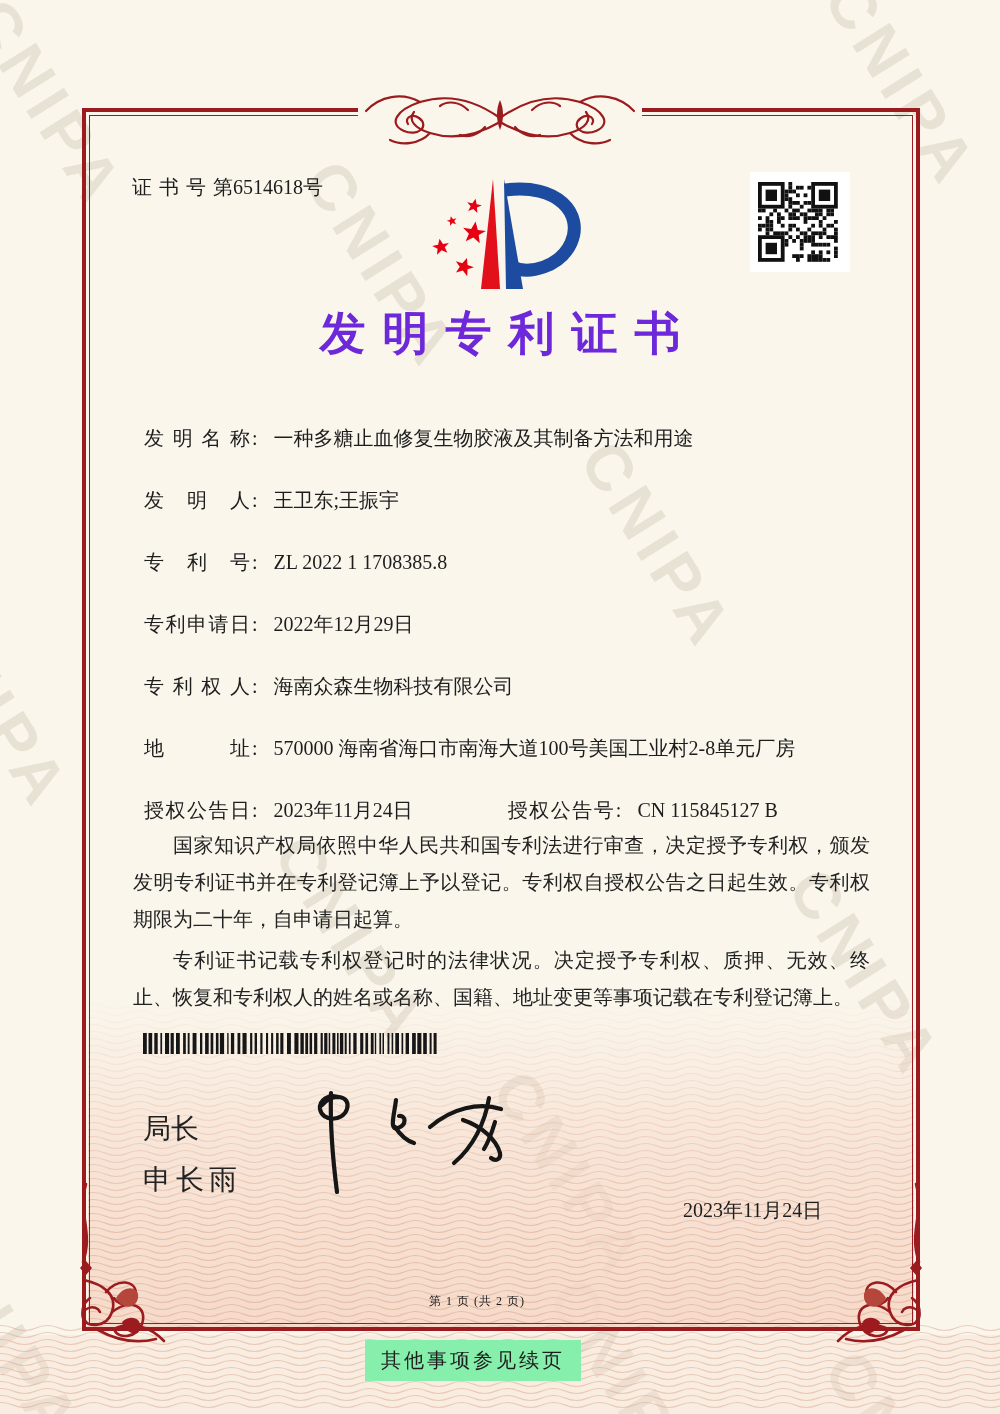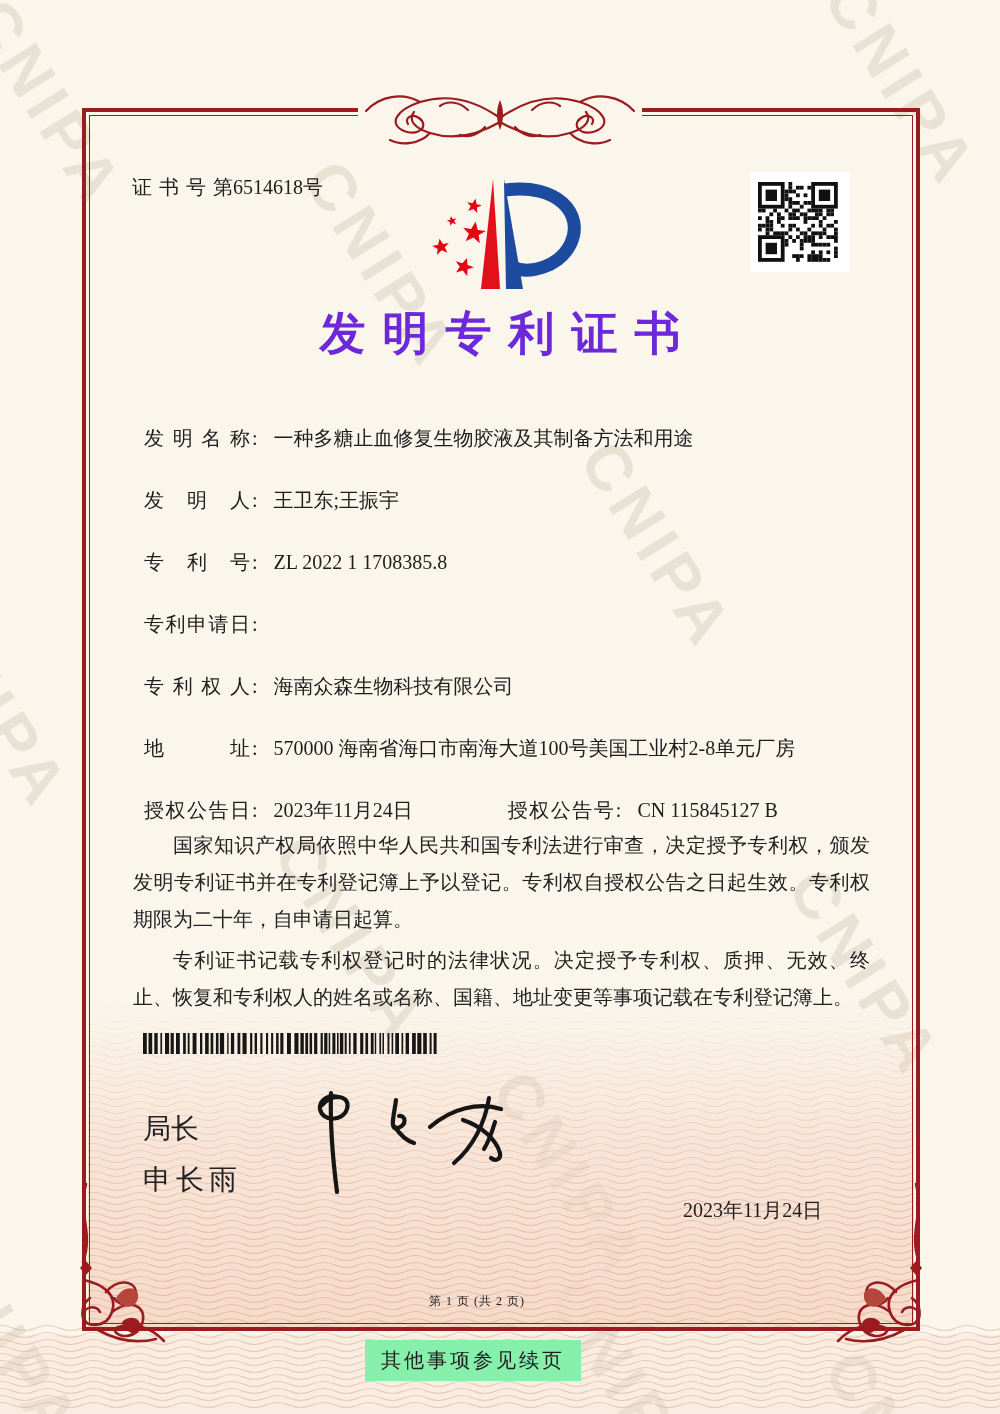--- a/index.html
+++ b/index.html
@@ -398,20 +398,21 @@
       <div class="field-row">
         <span class="gpair" style="flex: 1 1 0%;">
           <span class="flabel">
             <span>专</span>
             <span>利</span>
             <span>申</span>
             <span>请</span>
             <span>日</span>
           </span>
           <span class="fcolon">:</span>
+          <span class="fvalue">2022年12月29日</span>
         </span>
       </div>
       <div class="field-row">
         <span class="gpair" style="flex: 1 1 0%;">
           <span class="flabel">
             <span>专</span>
             <span>利</span>
             <span>权</span>
             <span>人</span>
           </span>

